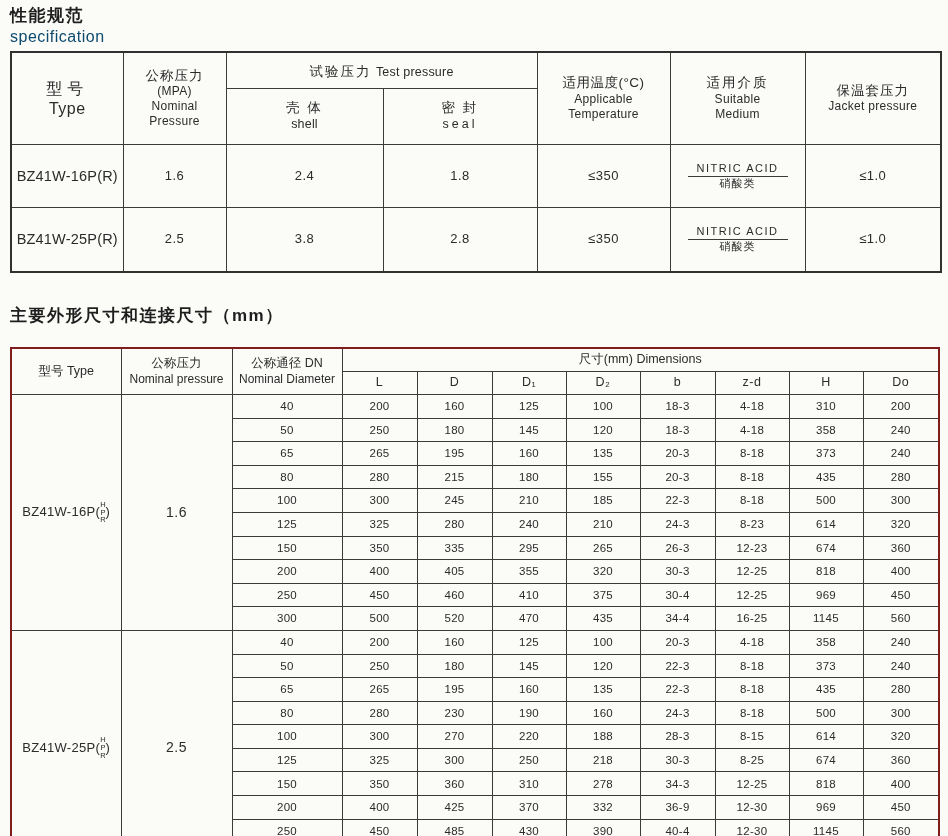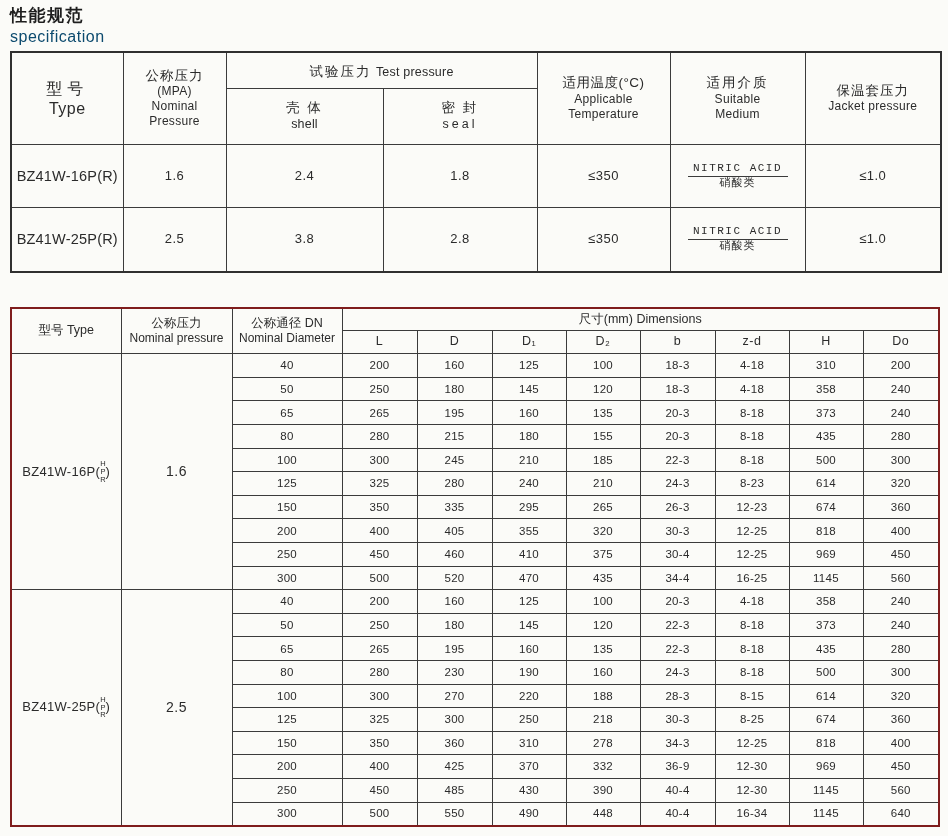--- a/index.html
+++ b/index.html
@@ -46,21 +46,21 @@
 
   .spec .zh { font-size: 13.5px; letter-spacing: 2px; }
   .spec .en { font-size: 12px; letter-spacing: 0.3px; }
   .spec .type-head .zh-big { font-size: 16px; letter-spacing: 5px; }
   .spec .type-head .en-big { font-size: 16px; letter-spacing: 0.5px; }
   .spec .inline-en { font-size: 12.5px; letter-spacing: 0.2px; }
   .spec .seal-en { letter-spacing: 3px; }
   .spec td.data { font-size: 13px; letter-spacing: 0.5px; }
   .spec td.type-col { font-size: 14.5px; letter-spacing: 0.2px; }
 
-  .spec td.medium-cell { padding: 17px; font-family: Liberation Mono, monospace; }
+  .spec td.medium-cell { padding: 17px; }
   .medium-split { display: flex; flex-direction: column; height: 100%; }
   .medium-split .med-top {
     flex: 1; display: flex; align-items: center; justify-content: center;
     border-bottom: 1.5px solid #3b3b3b;
     font-size: 11px; letter-spacing: 1.5px;
   }
   .medium-split .med-bottom {
     flex: 1; display: flex; align-items: center; justify-content: center;
     font-size: 11px; letter-spacing: 1px;
   }
@@ -169,20 +169,21 @@
             <div class="med-top">NITRIC ACID</div>
             <div class="med-bottom">硝酸类</div>
           </div>
         </td>
         <td class="data">≤1.0</td>
       </tr>
     </tbody>
   </table>
 
   <div class="sec-title sec2">
+    <div class="t-zh">主要外形尺寸和连接尺寸（mm）</div>
   </div>
 
   <table class="dims">
     <colgroup>
       <col style="width:110px">
         <col style="width:111px">
         <col style="width:110px">
       <col style="width:75px">
         <col style="width:75px">
         <col style="width:74px">

